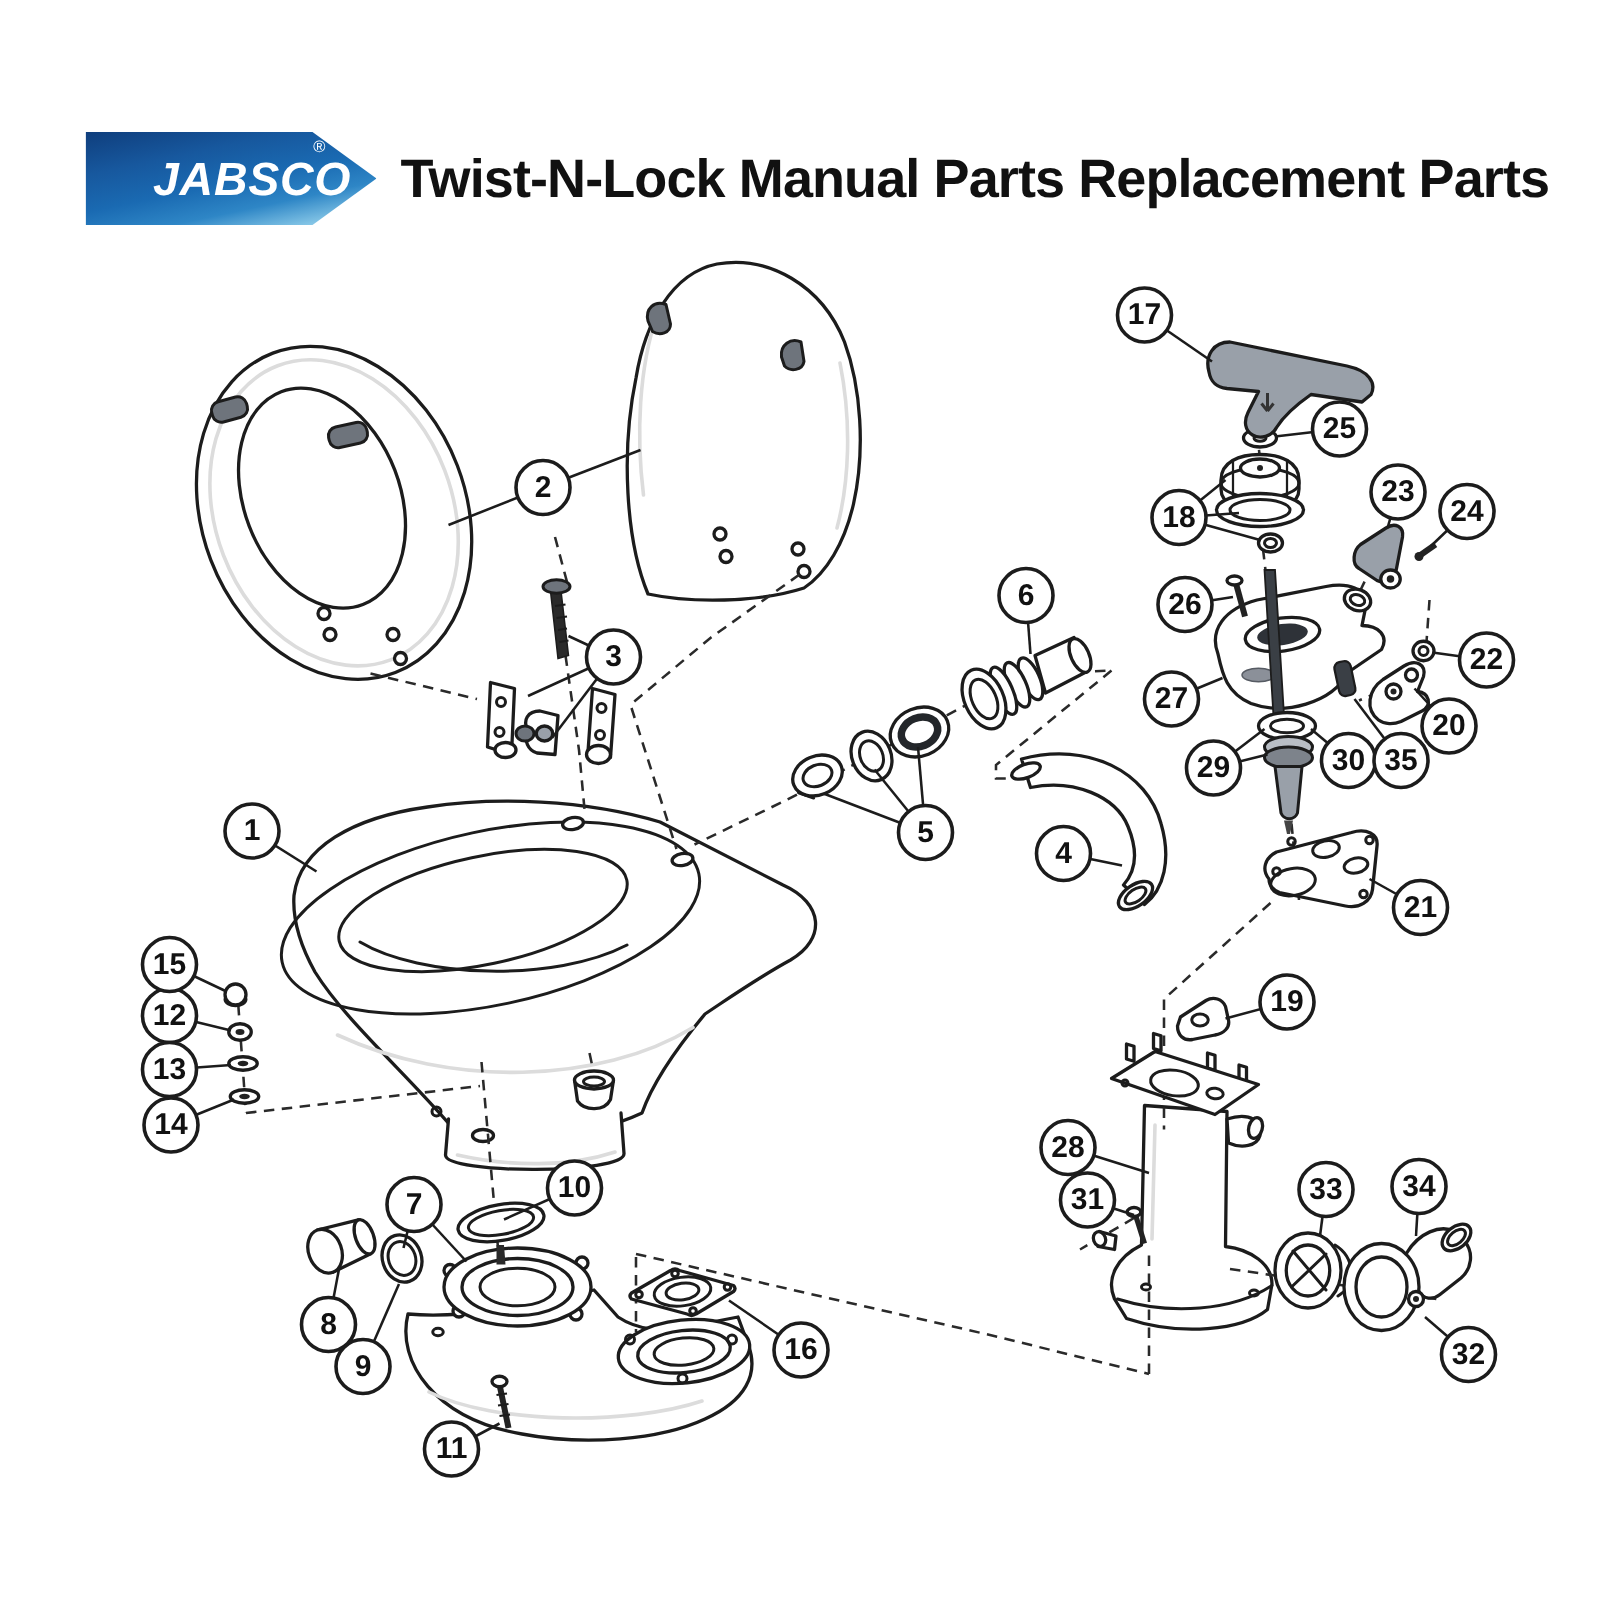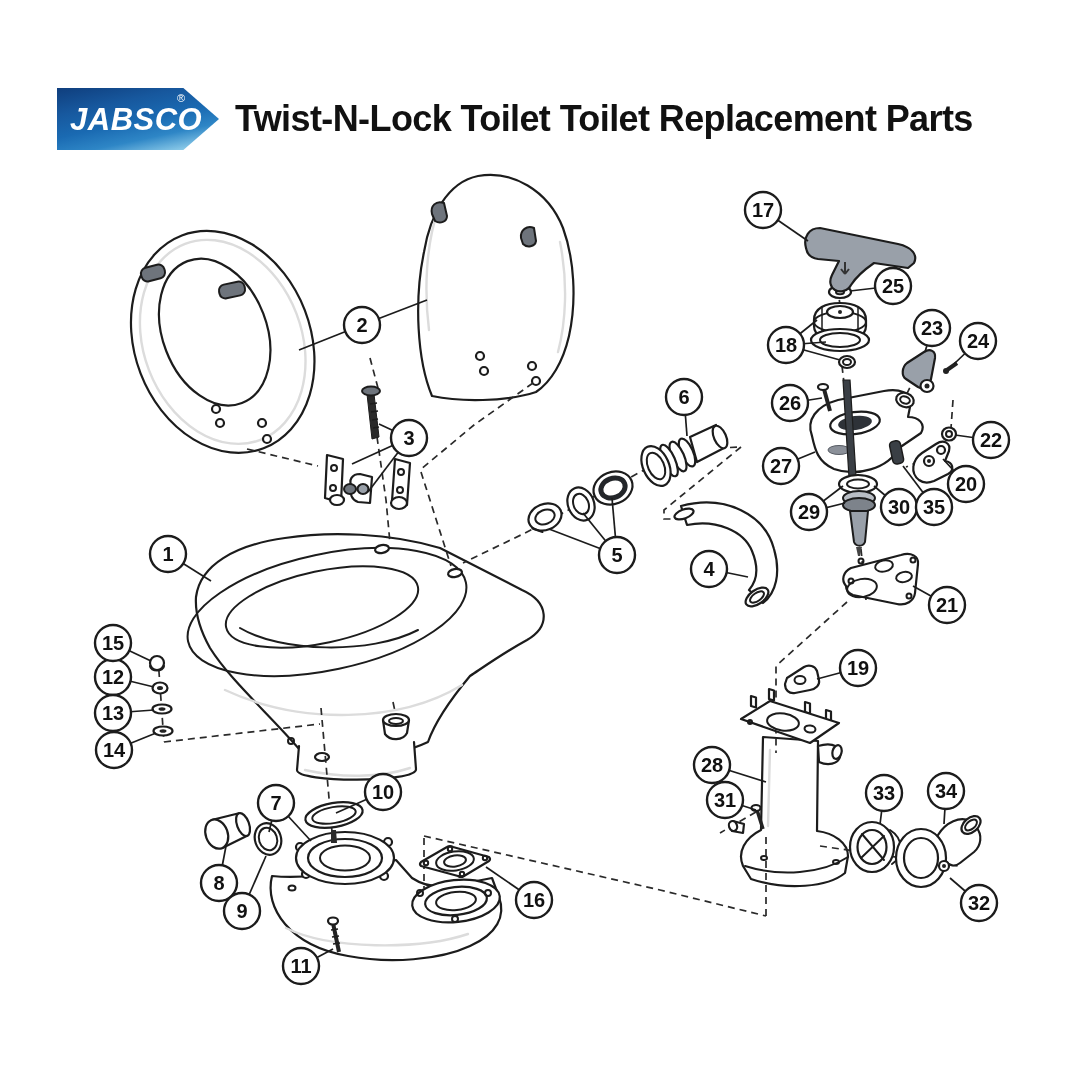--- a/index.html
+++ b/index.html
@@ -4,21 +4,21 @@
 <style>
   html,body{margin:0;padding:0;background:#ffffff;}
   body{width:1077px;height:1077px;position:relative;overflow:hidden;
        font-family:"Liberation Sans",sans-serif;}
   .header{position:absolute;top:86px;left:57px;height:66px;display:flex;
           align-items:center;gap:16px;}
   .logo{position:relative;width:162px;height:62px;
         clip-path:polygon(0 0,78% 0,100% 50%,78% 100%,0 100%);
         background:linear-gradient(168deg,#0f3e7d 0%,#17589e 28%,#1a6ab2 52%,
                    #2e86c6 72%,#8ccbe9 92%,#bfe6f6 100%);
-        display:flex;align-items:center;}
+        display:flex;align-items:center;padding-left:32px;}
   .logo-text{color:#ffffff;font-weight:bold;font-style:italic;font-size:31px;
              letter-spacing:.5px;padding-left:13px;line-height:1;}
   .logo-reg{position:absolute;top:4px;right:34px;color:#ffffff;font-size:11px;
             font-style:normal;}
   .title{font-size:36px;font-weight:bold;color:#111111;letter-spacing:-.6px;
          white-space:nowrap;}
   svg{position:absolute;left:0;top:0;}
   .pt{fill:#ffffff;stroke:#1c1c1c;stroke-width:2.2;stroke-linejoin:round;stroke-linecap:round;}
   .ln{fill:none;stroke:#1c1c1c;stroke-width:2;stroke-linejoin:round;stroke-linecap:round;}
   .thin{fill:none;stroke:#1c1c1c;stroke-width:1.5;}
@@ -31,21 +31,21 @@
   .callout-text{font-family:"Liberation Sans",sans-serif;font-size:20px;font-weight:600;fill:#111;}
 </style>
 </head>
 <body>
 
 <div class="header">
   <div class="logo">
     <span class="logo-text">JABSCO</span>
     <span class="logo-reg">®</span>
   </div>
-  <div class="title">Twist-N-Lock Toilet Toilet Replacement Parts</div>
+  <div class="title">Twist-N-Lock Manual Parts Replacement Parts</div>
 </div>
 
 <svg id="diagram" width="1077" height="1077" viewBox="0 0 1077 1077">
 
   <g>
     <path class="pt" d="M196,597 C200,565 235,545 285,538 C330,531 390,533 440,548
       L522,590 C549,602 551,626 527,640 C505,652 488,664 470,676
       C450,700 435,722 428,742 C390,760 330,762 300,750
       C270,715 230,680 210,648 C200,630 195,612 196,597 Z"></path>
     <ellipse class="ln" cx="327" cy="612" rx="142" ry="58" transform="rotate(-12 327 612)"></ellipse>

